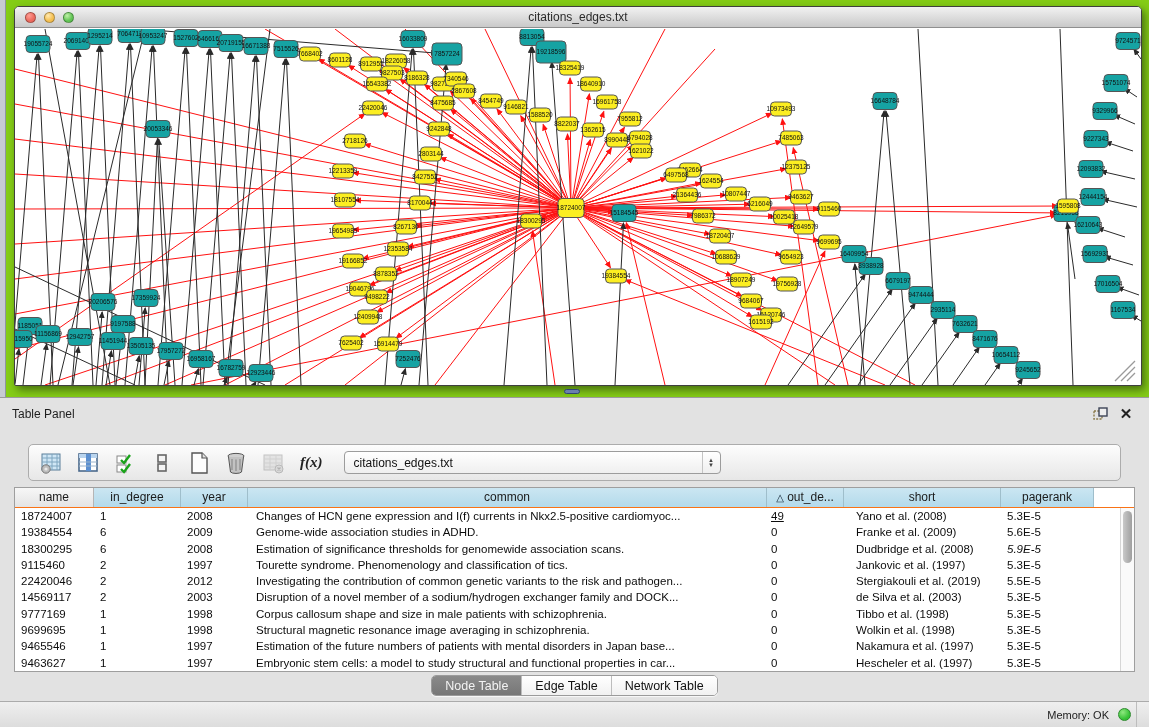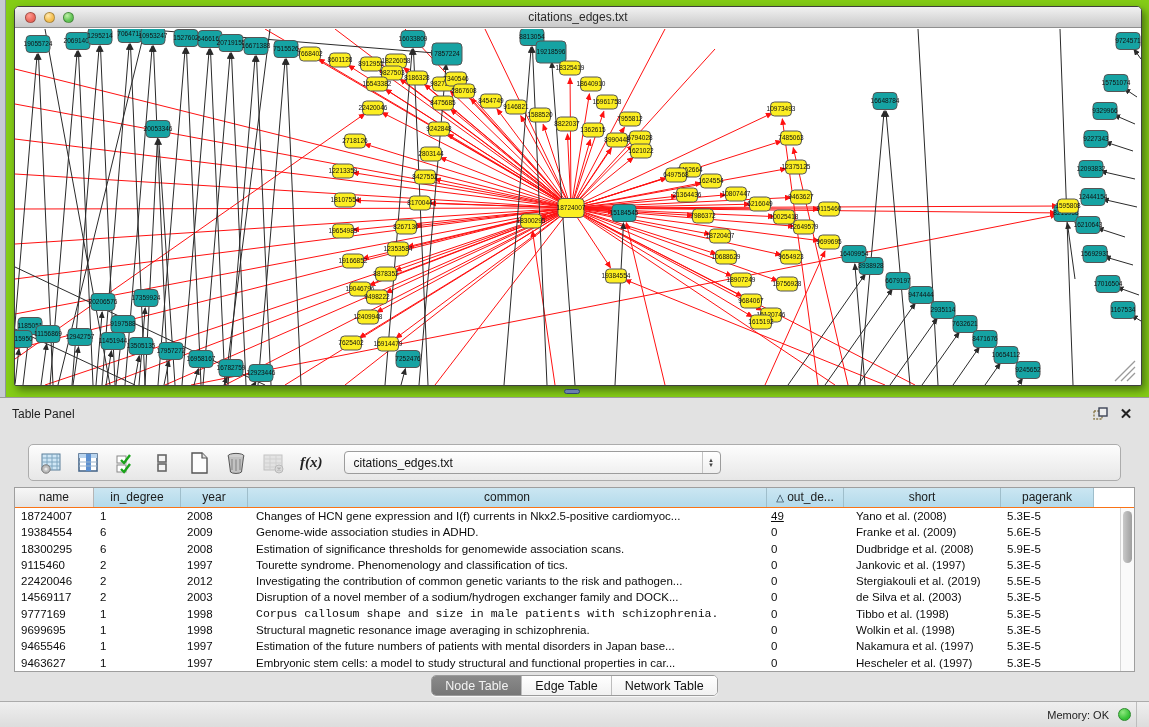--- a/index.html
+++ b/index.html
@@ -600,21 +600,21 @@
             <div class="td" style="width: 157px; padding-left: 12px;">Franke et al. (2009)</div>
             <div class="td" style="width: 93px; padding-left: 6px;">5.6E-5</div>
           </div>
           <div class="tr">
             <div class="td" style="width: 79px; padding-left: 6px;">18300295</div>
             <div class="td" style="width: 87px; padding-left: 6px;">6</div>
             <div class="td" style="width: 67px; padding-left: 6px;">2008</div>
             <div class="td" style="width: 519px; padding-left: 8px;">Estimation of significance thresholds for genomewide association scans.</div>
             <div class="td" style="width: 77px; padding-left: 4px;">0</div>
             <div class="td" style="width: 157px; padding-left: 12px;">Dudbridge et al. (2008)</div>
-            <div class="td" style="width: 93px; padding-left: 6px;">5.9E-5</div>
+            <div class="td" style="width: 93px; padding-left: 6px; font-style: italic;">5.9E-5</div>
           </div>
           <div class="tr">
             <div class="td" style="width: 79px; padding-left: 6px;">9115460</div>
             <div class="td" style="width: 87px; padding-left: 6px;">2</div>
             <div class="td" style="width: 67px; padding-left: 6px;">1997</div>
             <div class="td" style="width: 519px; padding-left: 8px;">Tourette syndrome. Phenomenology and classification of tics.</div>
             <div class="td" style="width: 77px; padding-left: 4px;">0</div>
             <div class="td" style="width: 157px; padding-left: 12px;">Jankovic et al. (1997)</div>
             <div class="td" style="width: 93px; padding-left: 6px;">5.3E-5</div>
           </div>
@@ -633,21 +633,21 @@
             <div class="td" style="width: 67px; padding-left: 6px;">2003</div>
             <div class="td" style="width: 519px; padding-left: 8px;">Disruption of a novel member of a sodium/hydrogen exchanger family and DOCK...</div>
             <div class="td" style="width: 77px; padding-left: 4px;">0</div>
             <div class="td" style="width: 157px; padding-left: 12px;">de Silva et al. (2003)</div>
             <div class="td" style="width: 93px; padding-left: 6px;">5.3E-5</div>
           </div>
           <div class="tr">
             <div class="td" style="width: 79px; padding-left: 6px;">9777169</div>
             <div class="td" style="width: 87px; padding-left: 6px;">1</div>
             <div class="td" style="width: 67px; padding-left: 6px;">1998</div>
-            <div class="td" style="width: 519px; padding-left: 8px; font-family: Liberation Mono, monospace;">Corpus callosum shape and size in male patients with schizophrenia.</div>
+            <div class="td" style="width: 519px; padding-left: 8px;">Corpus callosum shape and size in male patients with schizophrenia.</div>
             <div class="td" style="width: 77px; padding-left: 4px;">0</div>
             <div class="td" style="width: 157px; padding-left: 12px;">Tibbo et al. (1998)</div>
             <div class="td" style="width: 93px; padding-left: 6px;">5.3E-5</div>
           </div>
           <div class="tr">
             <div class="td" style="width: 79px; padding-left: 6px;">9699695</div>
             <div class="td" style="width: 87px; padding-left: 6px;">1</div>
             <div class="td" style="width: 67px; padding-left: 6px;">1998</div>
             <div class="td" style="width: 519px; padding-left: 8px;">Structural magnetic resonance image averaging in schizophrenia.</div>
             <div class="td" style="width: 77px; padding-left: 4px;">0</div>

